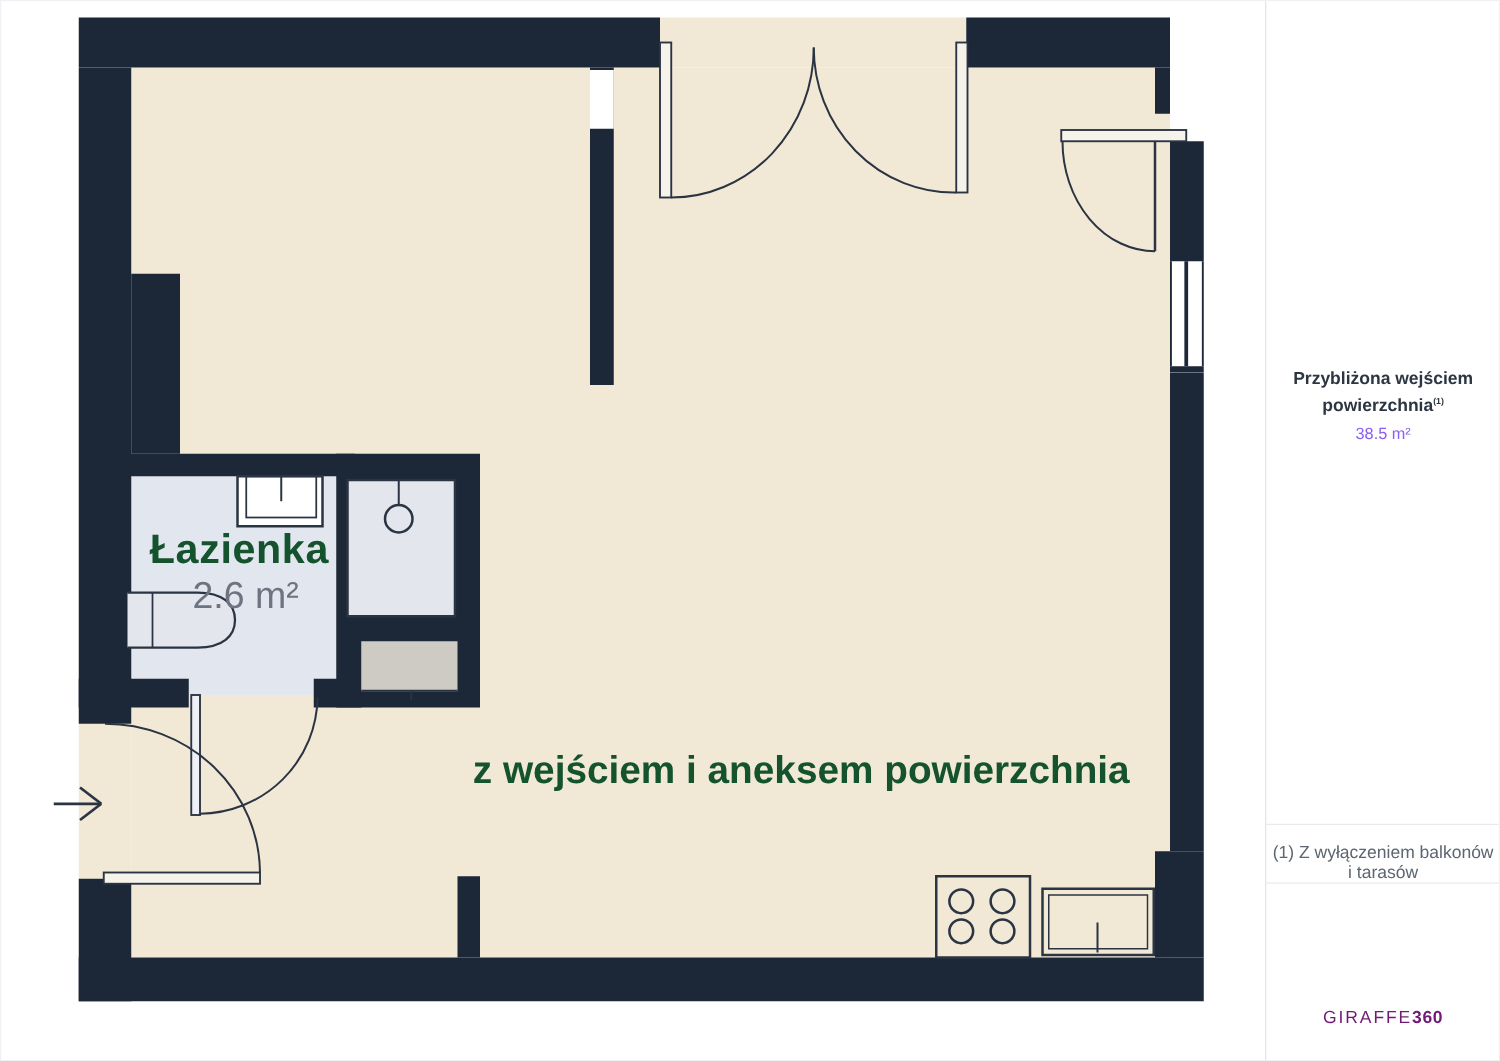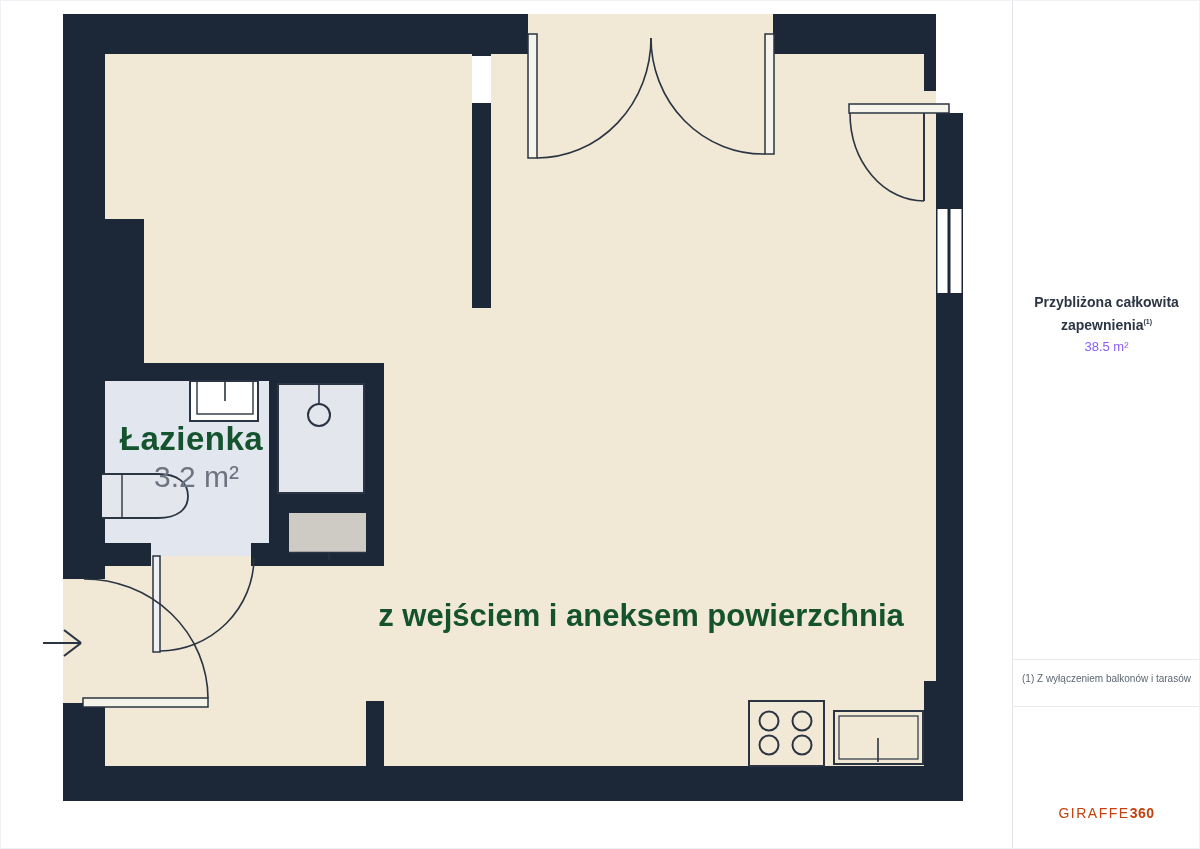--- a/index.html
+++ b/index.html
@@ -19,25 +19,25 @@
   .lbl-kuchnia-area{left:380px;top:638px;width:520px;font-size:30px;}
   .sidebar{position:absolute;left:1011px;top:0;width:189px;height:849px;}
   .v-divider{position:absolute;left:1011px;top:0;width:1px;height:849px;background:#e2e4e8;}
   .sb-heading{position:absolute;left:14px;top:292px;width:161px;text-align:center;
     font-size:14px;font-weight:bold;color:#2c3642;line-height:19px;}
   .sb-heading sup{font-size:7px;}
   .sb-value{position:absolute;left:14px;top:338px;width:161px;text-align:center;
     font-size:13px;color:#8b5cf6;}
   .h-divider{position:absolute;left:0;width:189px;height:1px;background:#e9eaee;}
   .sb-footnote{position:absolute;left:6px;top:672px;width:177px;text-align:center;
-    font-size:10px;color:#5c6671;}
+    font-size:14px;color:#5c6671;}
   .sb-disclaimer{position:absolute;left:13px;top:722px;width:163px;text-align:center;
     font-size:10.5px;line-height:14px;color:#5c6671;}
   .sb-logo{position:absolute;left:0;top:804px;width:189px;text-align:center;
-    font-size:14px;color:#c2410c;letter-spacing:1.5px;}
+    font-size:14px;color:#701a75;letter-spacing:1.5px;}
   .sb-logo .bold{font-weight:bold;letter-spacing:.5px;}
 </style>
 </head>
 <body>
 
 <div class="canvas">
 
   <svg class="plan-svg" width="1010" height="849" viewBox="0 0 1010 849">
 
     <g>
@@ -137,28 +137,28 @@
     </g>
 
     <g stroke="#2b3442" fill="none">
       <rect x="833" y="710" width="89" height="53" fill="#f1e9d6" stroke-width="2"></rect>
       <rect x="838" y="715" width="79" height="43" stroke-width="1.2"></rect>
       <line x1="877" y1="737" x2="877" y2="761" stroke-width="1.6"></line>
     </g>
   </svg>
 
   <div class="label room-name lbl-lazienka">Łazienka</div>
-  <div class="label room-area lbl-lazienka-area">3.2 m²</div>
+  <div class="label room-area lbl-lazienka-area">2.6 m²</div>
 
   <div class="label room-name lbl-kuchnia2">z wejściem i aneksem powierzchnia</div>
 
   <div class="v-divider"></div>
   <div class="sidebar">
     <div class="sb-heading">
-      <span>Przybliżona całkowita zapewnienia</span><sup>(1)</sup>
+      <span>Przybliżona wejściem powierzchnia</span><sup>(1)</sup>
     </div>
     <div class="sb-value">38.5 m²</div>
 
     <div class="h-divider" style="top:658px"></div>
     <div class="sb-footnote">(1) Z wyłączeniem balkonów i tarasów</div>
     <div class="h-divider" style="top:705px"></div>
 
 
     <div class="sb-logo">
       <span>GIRAFFE</span><span class="bold">360</span>

